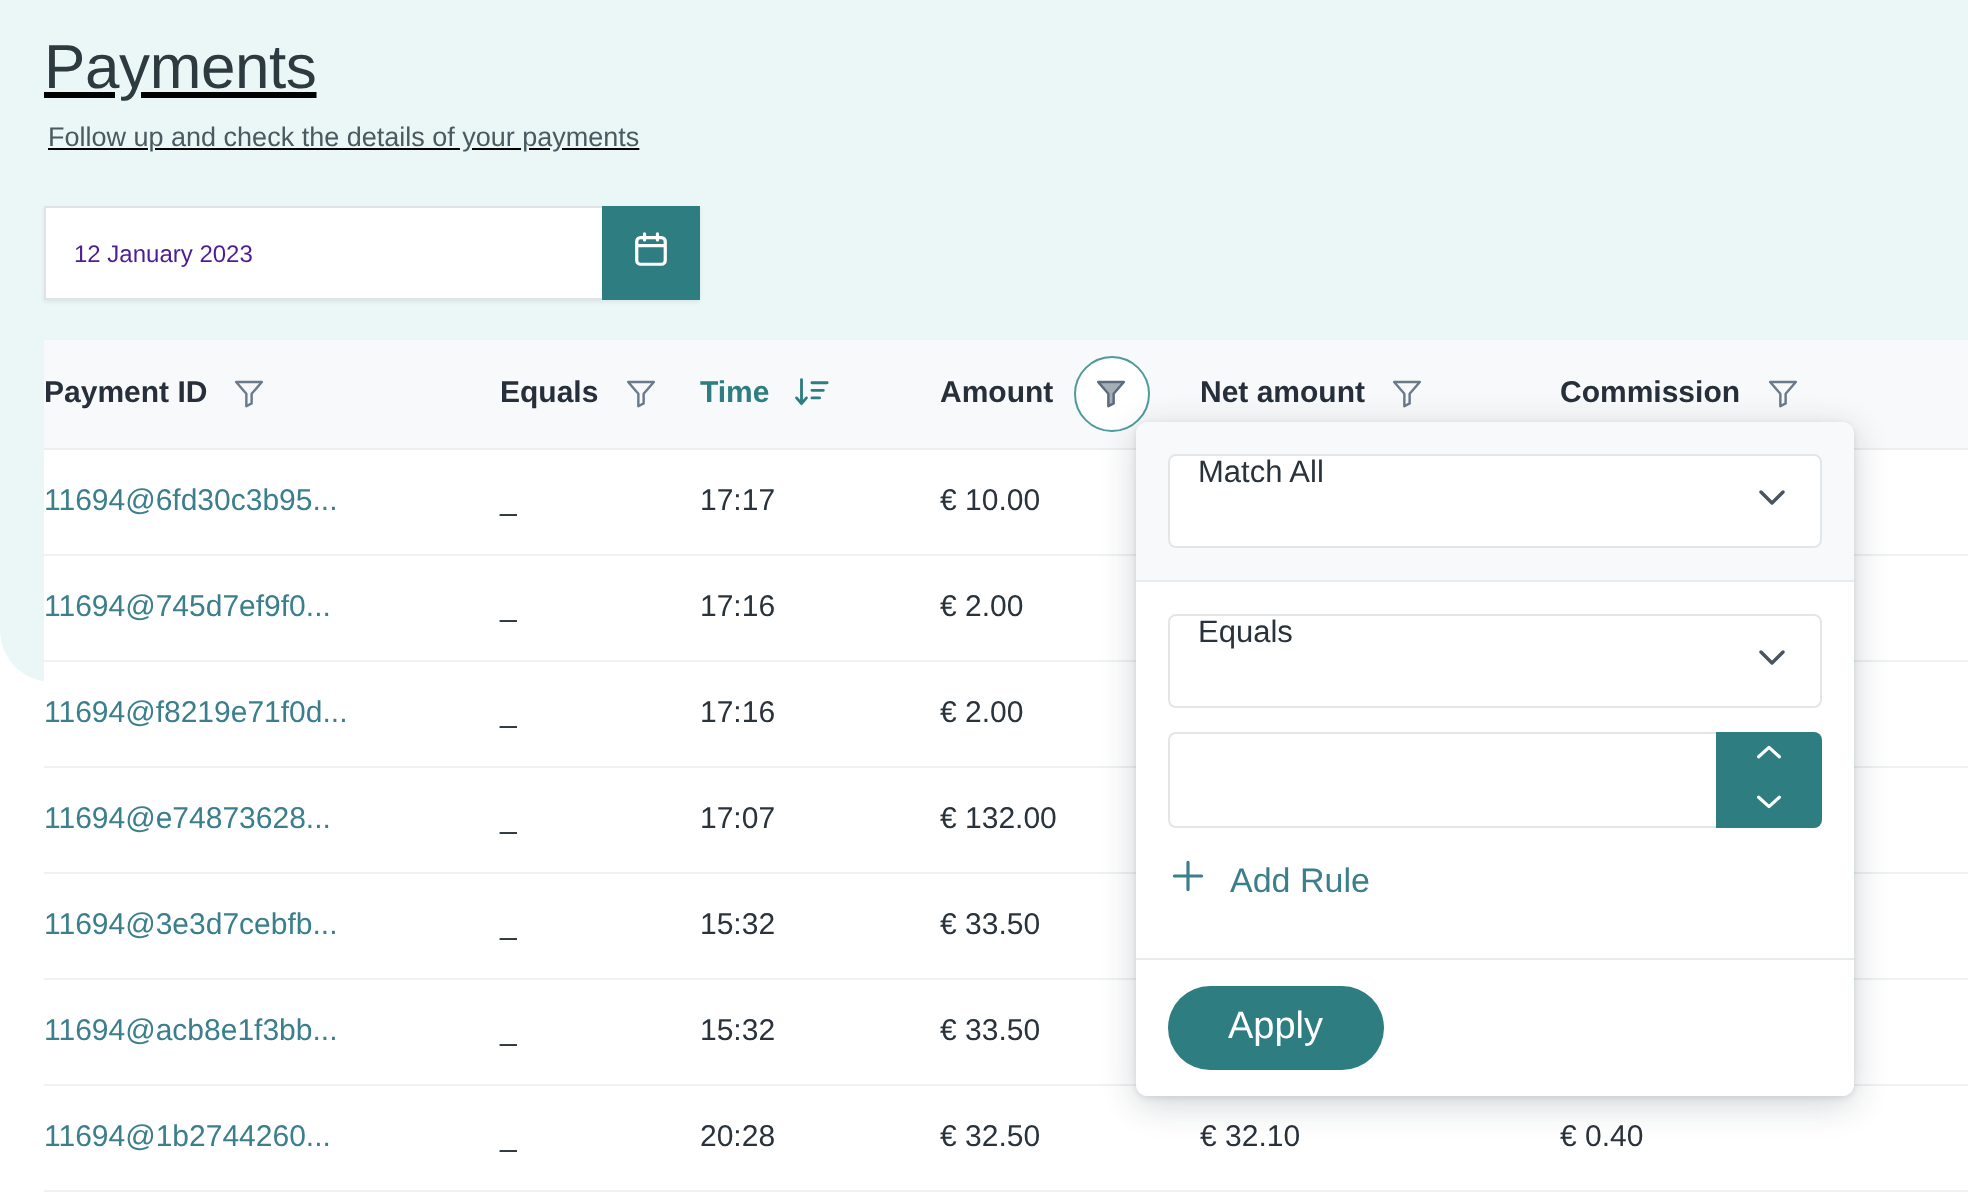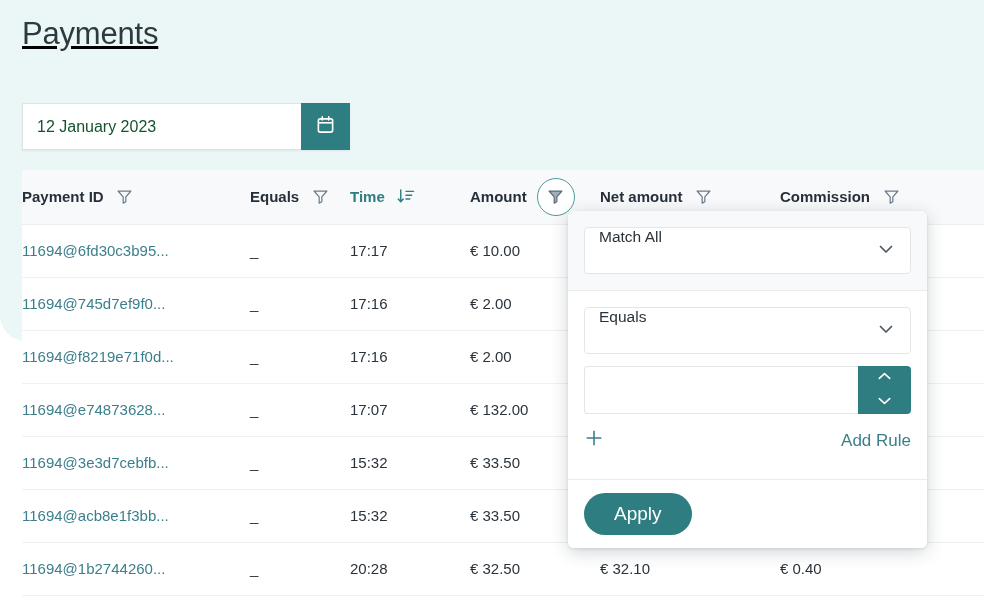--- a/index.html
+++ b/index.html
@@ -69,22 +69,22 @@
     height: 47px;
     box-shadow: 0 1px 2px rgba(0,0,0,0.07);
   }
   .datepicker-input {
     width: 279px;
     height: 47px;
     border: 1px solid #dfe3e6;
     border-right: none;
     background: #fff;
     font-family: "Liberation Sans", sans-serif;
-    font-size: 16px;
-    color: #14532d;
+    font-size: 12px;
+    color: #4c1d95;
     padding: 0 14px;
     outline: none;
   }
   .datepicker-btn {
     width: 49px; height: 47px;
     background: #2e7d80;
     border: none;
     display: flex;
     align-items: center;
     justify-content: center;
@@ -246,21 +246,21 @@
     border: none;
     cursor: pointer;
     display: flex;
     align-items: center;
     justify-content: center;
     padding: 0;
   }
   .add-rule {
     display: flex;
     align-items: center;
-    justify-content: space-between;
+    justify-content: flex-start;
     gap: 11px;
     color: #3b7f8c;
     font-size: 17px;
     padding: 14px 0 16px 0;
     background: transparent;
     border: none;
     width: 100%;
     cursor: pointer;
     font-family: "Liberation Sans", sans-serif;
   }
@@ -291,20 +291,21 @@
 <body>
 
 <div id="mint-bg-fill"></div>
 <div id="mint-bg"></div>
 <div id="white-overlay"></div>
 
 <div id="page">
 
   <div class="page-header">
     <h1 class="page-title">Payments</h1>
+    <p class="page-subtitle">Follow up and check the details of your payments</p>
   </div>
 
   <div class="datepicker">
     <input class="datepicker-input" type="text" value="12 January 2023" style="">
     <button class="datepicker-btn">
       <span>
         <svg width="19" height="20" viewBox="0 0 20 21" fill="none">
           <rect x="2.5" y="4" width="15" height="14" rx="2" stroke="#ffffff" stroke-width="1.7"></rect>
           <path d="M2.5 8.2h15" stroke="#ffffff" stroke-width="1.7"></path>
           <path d="M6.6 2v3.2M13.4 2v3.2" stroke="#ffffff" stroke-width="1.7" stroke-linecap="round"></path>

